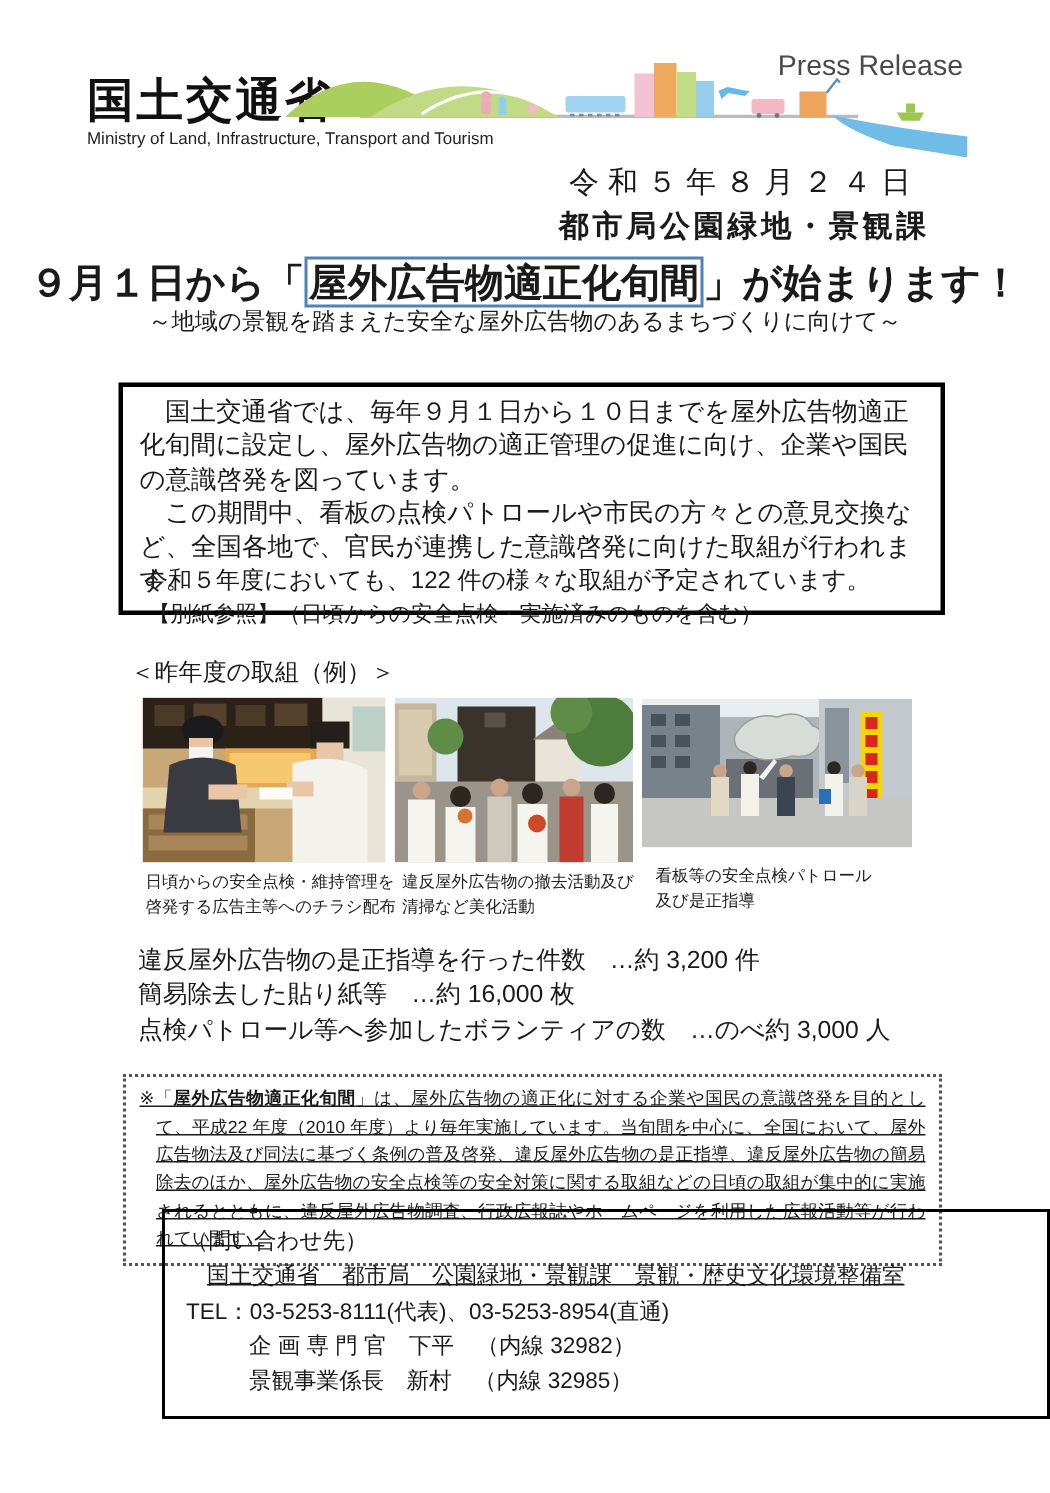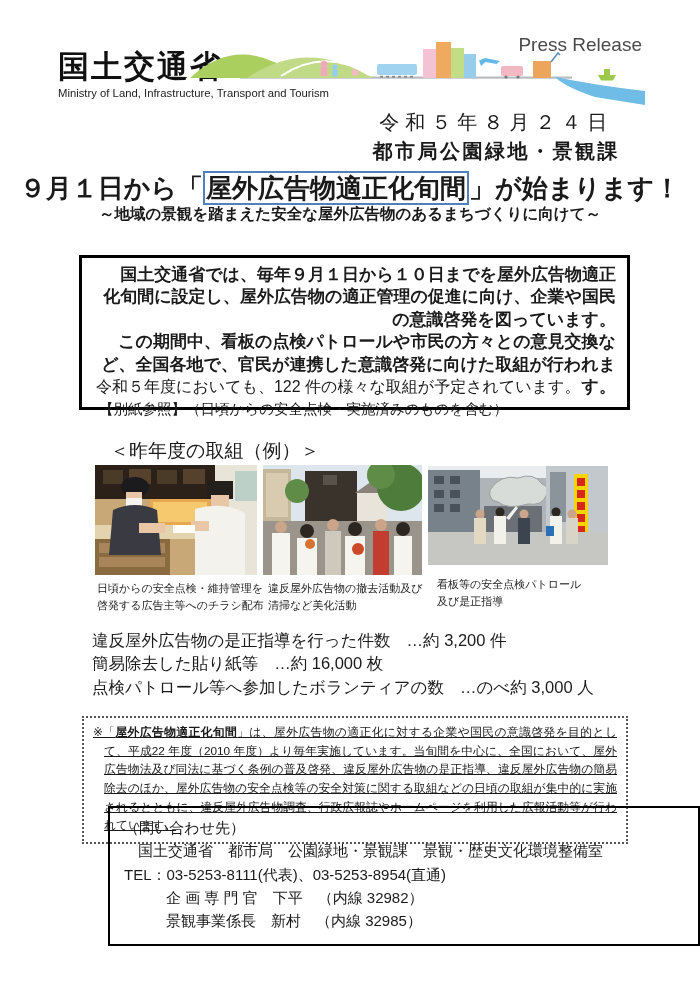--- a/index.html
+++ b/index.html
@@ -12,47 +12,47 @@
   .press-release { position:absolute; right:58px; top:34px; font-size:19px; color:#4a4a4a; }
   .banner-svg { position:absolute; left:185px; top:35px; width:460px; height:70px; }
 
   .date-block { position:absolute; right:80px; top:108px; text-align:center; font-size:20px; line-height:1.45; }
   .date-line { letter-spacing:6px; }
   .dept-line { letter-spacing:2.5px;font-weight:bold; }
 
   
   .main-title { position:absolute; left:0; top:171px; width:100%; text-align:center; font-size:26px; font-weight:bold; }
   .title-highlight { border:2px solid #4f81bd; padding:0 1px; }
-  .sub-title { position:absolute; left:0; top:204px; width:100%; text-align:center; font-size:15.5px; font-weight:bold; }
-
-  
-  .summary-box { position:absolute; left:79px; top:255px; width:551px; border:3px solid #000; padding:6px 11px 8px; font-size:17px; line-height:1.32; font-weight:700;text-align:right; }
+  .sub-title { position:absolute; left:0; top:204px; width:100%; text-align:center; font-size:15.5px; font-weight:normal; }
+
+  
+  .summary-box { position:absolute; left:79px; top:255px; width:551px; border:3px solid #000; padding:6px 11px 8px; font-size:17px; line-height:1.32; font-weight:400; }
 
   
   .plan-line1 { position:absolute; left:96px; top:377px; font-size:16px;text-align:right; }
   .plan-line2 { position:absolute; left:99px; top:400px; font-size:14.5px; }
 
   
-  .examples-heading { position:absolute; left:87px; top:438px; font-size:19px; font-weight:500;margin-left:23px; }
+  .examples-heading { position:absolute; left:87px; top:438px; font-size:16px; font-weight:500; }
   .photo { position:absolute; overflow:hidden; }
   .photo svg { display:block; }
   .caption { position:absolute; font-size:11px; line-height:1.5; color:#222; }
 
   
   .stats { position:absolute; left:92px; top:629px; font-size:16.5px; line-height:1.42; font-weight:500; }
   .stat-value { margin-left:16px; }
 
   
   .footnote-box { position:absolute; left:82px; top:716px; width:546px; border:2px dotted #555; padding:5px 9px 7px; font-size:11.8px; line-height:1.58; text-align:justify;text-decoration:underline; }
   .footnote-box p { padding-left:11px; text-indent:-11px; }
   .fn-bold { font-weight:bold; }
 
   
   .contact-box { position:absolute; left:108px; top:806px; width:592px; border:2px solid #000; padding:8px 14px 12px; font-size:15px; line-height:1.55; font-weight:500; }
-  .c-indent1 { padding-left:14px; }
+  .c-indent1 { padding-left:14px;text-decoration:underline; }
   .c-indent2 { padding-left:42px; }
 </style>
 </head>
 <body>
 
 <div class="page">
 
   <div class="logo-title">国土交通省</div>
   <div class="logo-sub">Ministry of Land, Infrastructure, Transport and Tourism</div>
 

